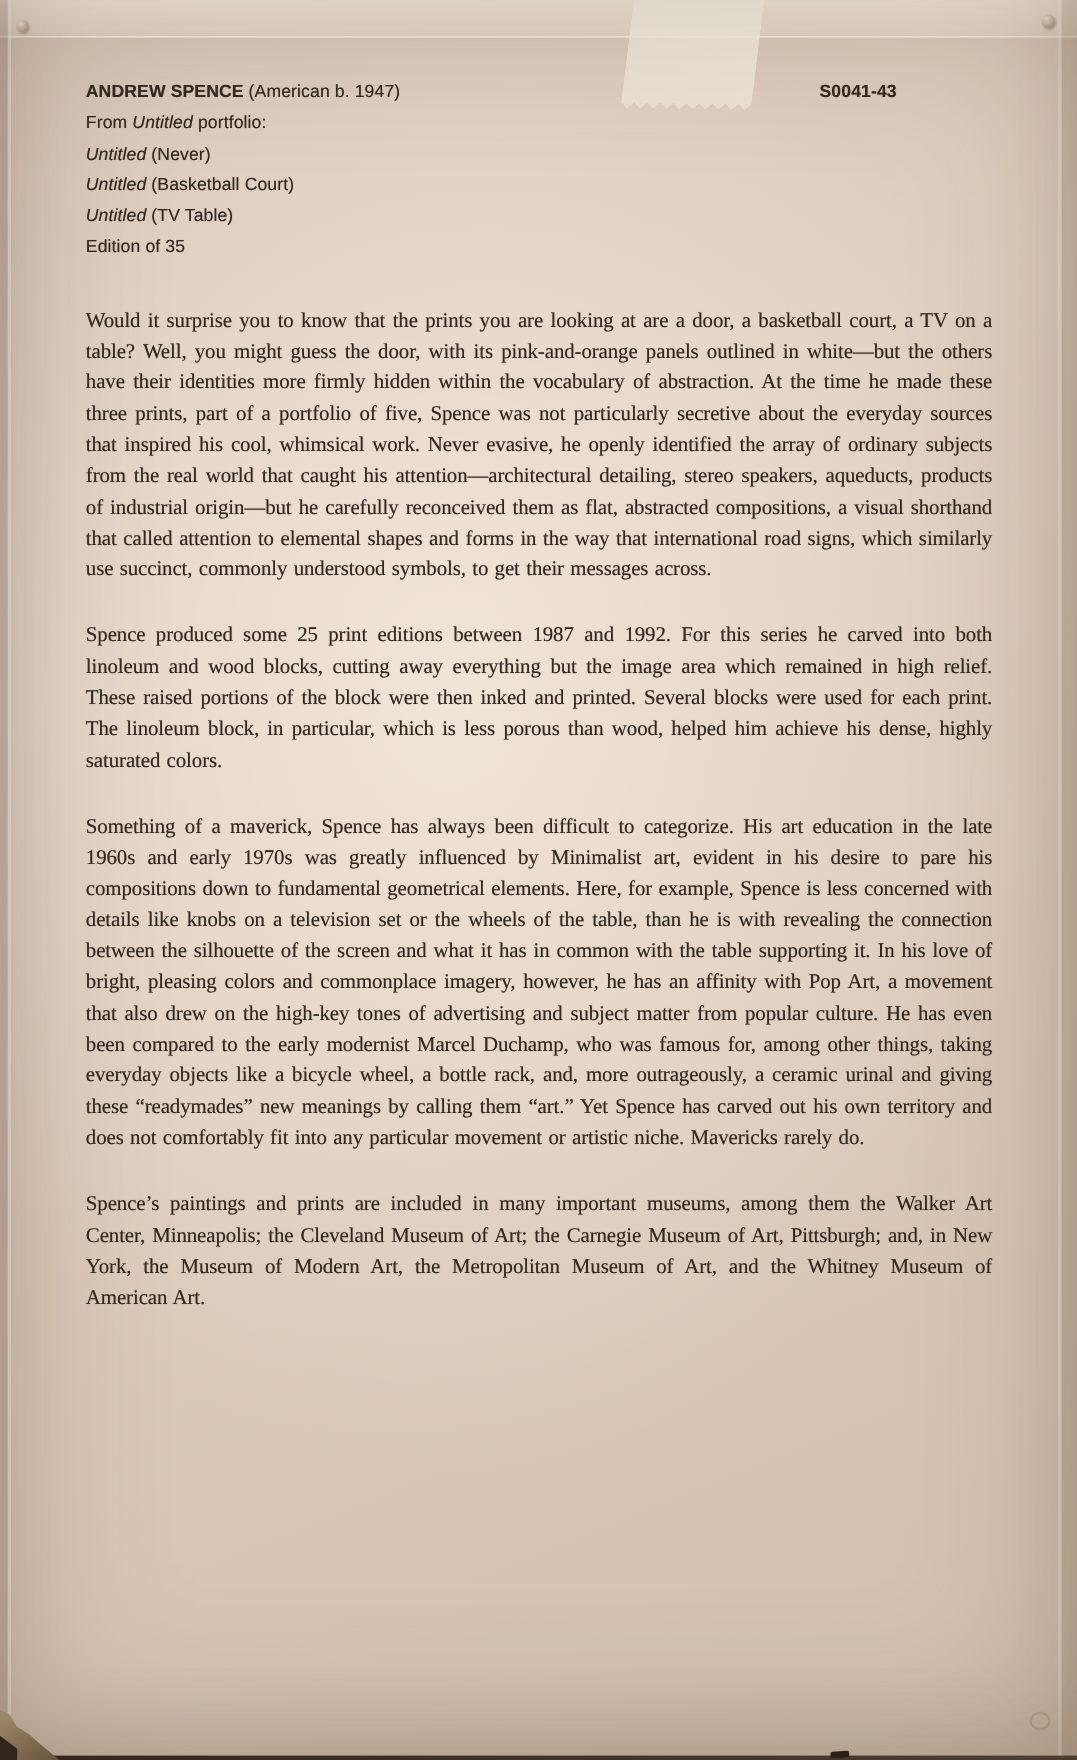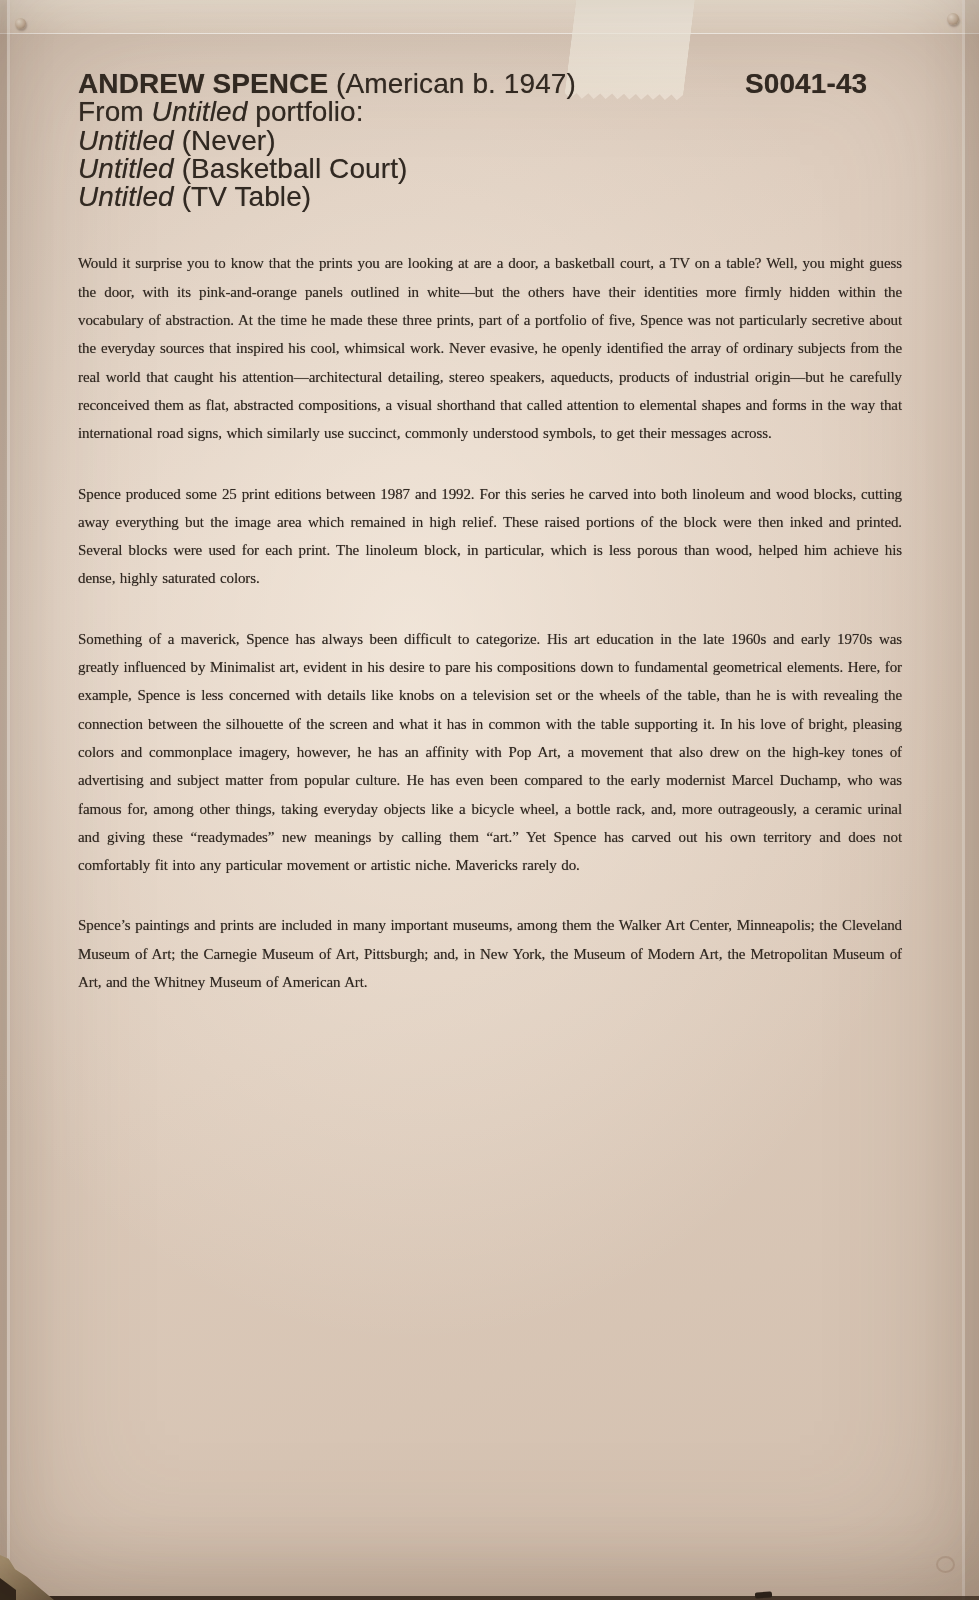--- a/index.html
+++ b/index.html
@@ -100,35 +100,35 @@
   
   .content {
     position: absolute; left: 78px; top: 70px; width: 824px;
     color: #312922;
     text-shadow: 0 0 0.7px rgba(49,41,34,0.55);
     z-index: 3;
   }
   .header {
     position: relative;
     font-family: "Liberation Sans", sans-serif;
-    font-size: 28px;
+    font-size: 16px;
     line-height: 28.3px;
     margin: 0 0 38px 0;
     letter-spacing: 0.1px;
   }
   .artist-name { font-weight: bold; }
   .artist-nationality { margin-left: 0.28em; }
   .catalog {
     position: absolute; left: 667px; top: 0;
     font-weight: bold;
   }
   .it { font-style: italic; }
   .body-text p {
     margin: 0 0 32px 0;
-    font-size: 15px;
+    font-size: 19px;
     line-height: 28.3px;
     text-align: justify;
     word-spacing: 0.06em;
     letter-spacing: -0.1px;
   }
   .body-text p:last-child { margin-bottom: 12px; }
 </style>
 </head>
 <body>
 
@@ -155,20 +155,21 @@
       </div>
       <div>
         <span class="it">Untitled</span><span> (Never)</span>
       </div>
       <div>
         <span class="it">Untitled</span><span> (Basketball Court)</span>
       </div>
       <div>
         <span class="it">Untitled</span><span> (TV Table)</span>
       </div>
+      <div>Edition of 35</div>
     </div>
 
     <div class="body-text">
       <p>Would it surprise you to know that the prints you are looking at are a door, a basketball court, a TV on a table?  Well, you might guess the door, with its pink-and-orange panels outlined in white—but the others have their identities more firmly hidden within the vocabulary of abstraction.  At the time he made these three prints, part of a portfolio of five, Spence was not particularly secretive about the everyday sources that inspired his cool, whimsical work.  Never evasive, he openly identified the array of ordinary subjects from the real world that caught his attention—architectural detailing, stereo speakers, aqueducts, products of industrial origin—but he carefully reconceived them as flat, abstracted compositions, a visual shorthand that called attention to elemental shapes and forms in the way that international road signs, which similarly use succinct, commonly understood symbols, to get their messages across.</p>
       <p>Spence produced some 25 print editions between 1987 and 1992.  For this series he carved into both linoleum and wood blocks, cutting away everything but the image area which remained in high relief.  These raised portions of the block were then inked and printed.  Several blocks were used for each print. The linoleum block, in particular, which is less porous than wood, helped him achieve his dense, highly saturated colors.</p>
       <p>Something of a maverick, Spence has always been difficult to categorize. His art education in the late 1960s and early 1970s was greatly influenced by Minimalist art, evident in his desire to pare his compositions down to fundamental geometrical elements.  Here, for example, Spence is less concerned with details like knobs on a television set or the wheels of the table, than he is with revealing the connection between the silhouette of the screen and what it has in common with the table supporting it.  In his love of bright, pleasing colors and commonplace imagery, however, he has an affinity with Pop Art, a movement that also drew on the high-key tones of advertising and subject matter from popular culture. He has even been compared to the early modernist Marcel Duchamp, who was famous for, among other things, taking everyday objects like a bicycle wheel, a bottle rack, and, more outrageously, a ceramic urinal and giving these “readymades” new meanings by calling them “art.”  Yet Spence has carved out his own territory and does not comfortably fit into any particular movement or artistic niche.  Mavericks rarely do.</p>
       <p>Spence’s paintings and prints are included in many important museums, among them the Walker Art Center, Minneapolis; the Cleveland Museum of Art; the Carnegie Museum of Art, Pittsburgh; and, in New York, the Museum of Modern Art, the Metropolitan Museum of Art, and the Whitney Museum of American Art.</p>
     </div>
 
   </div>

